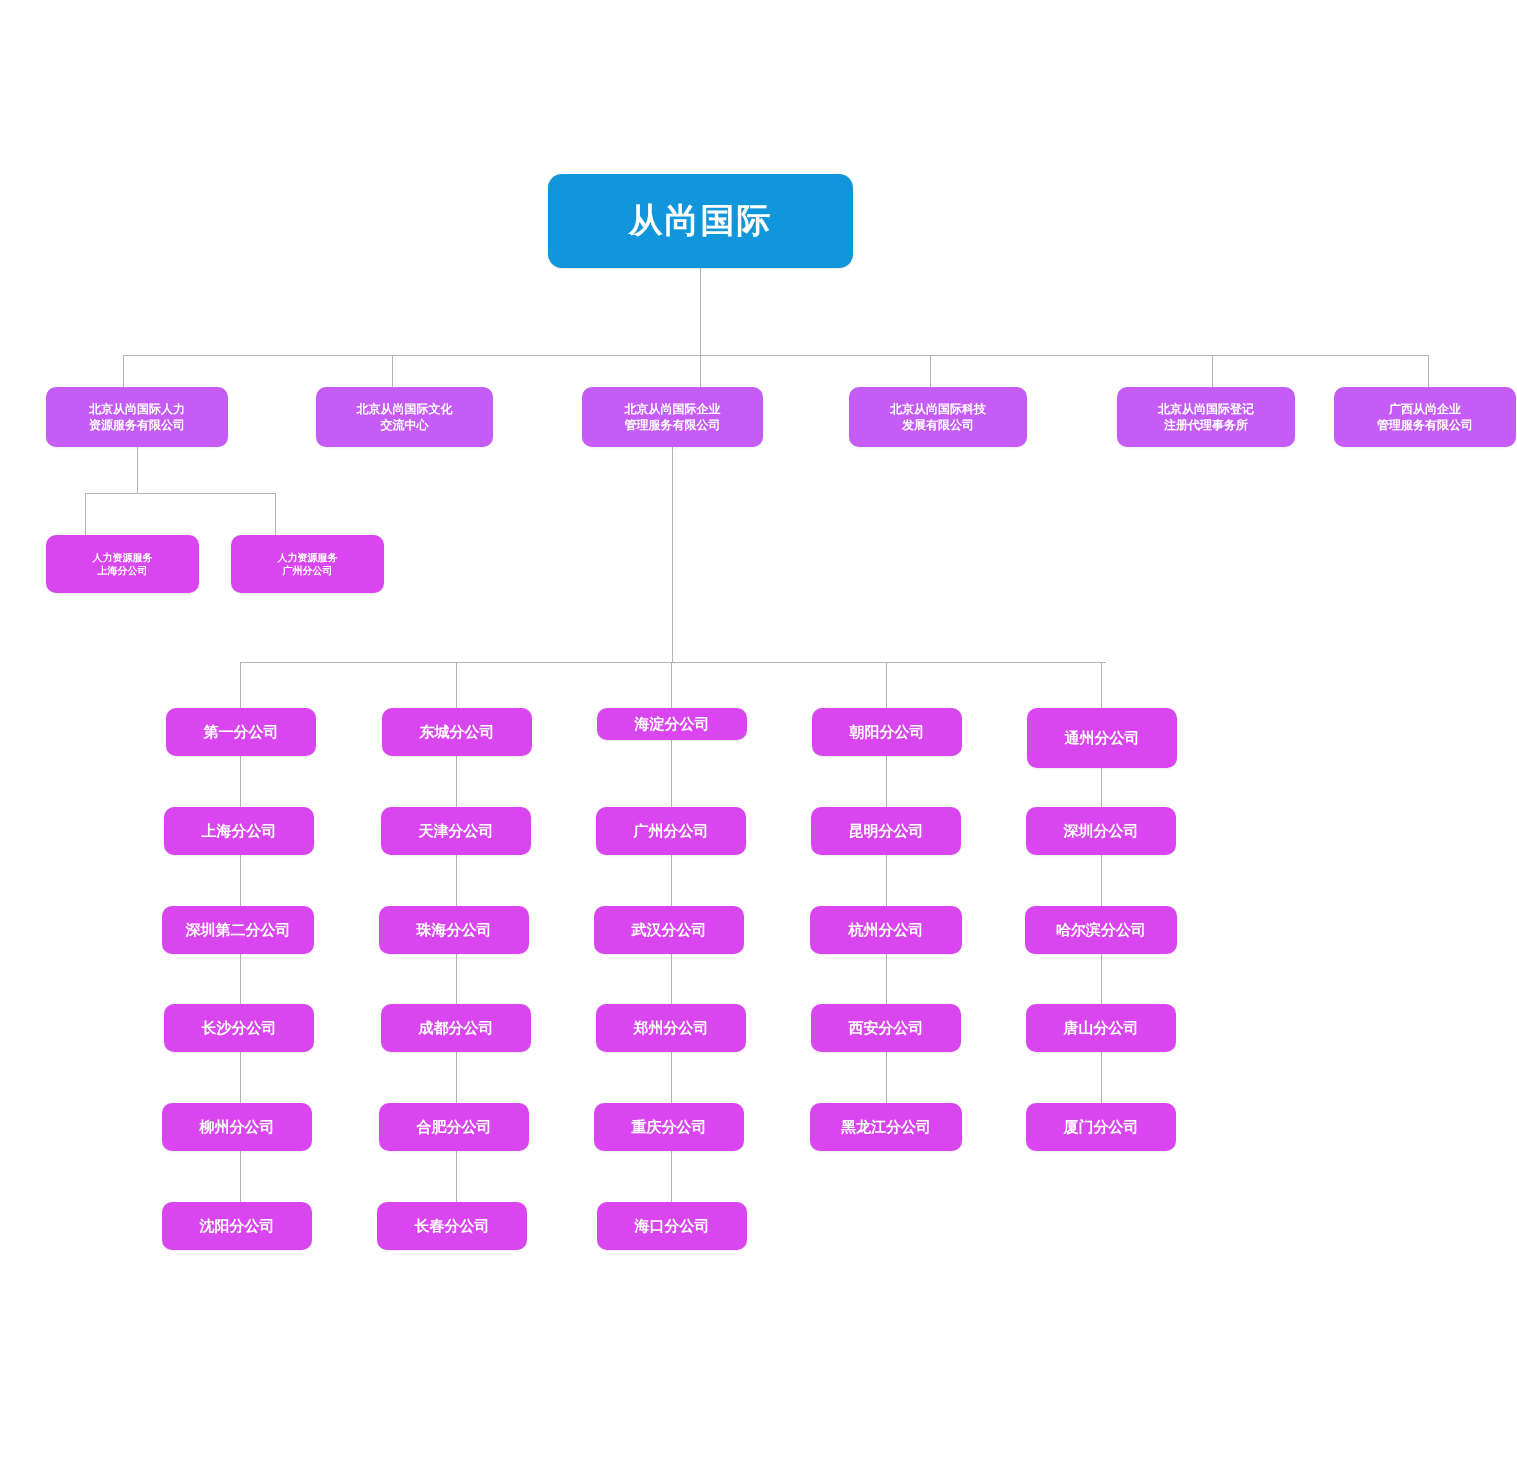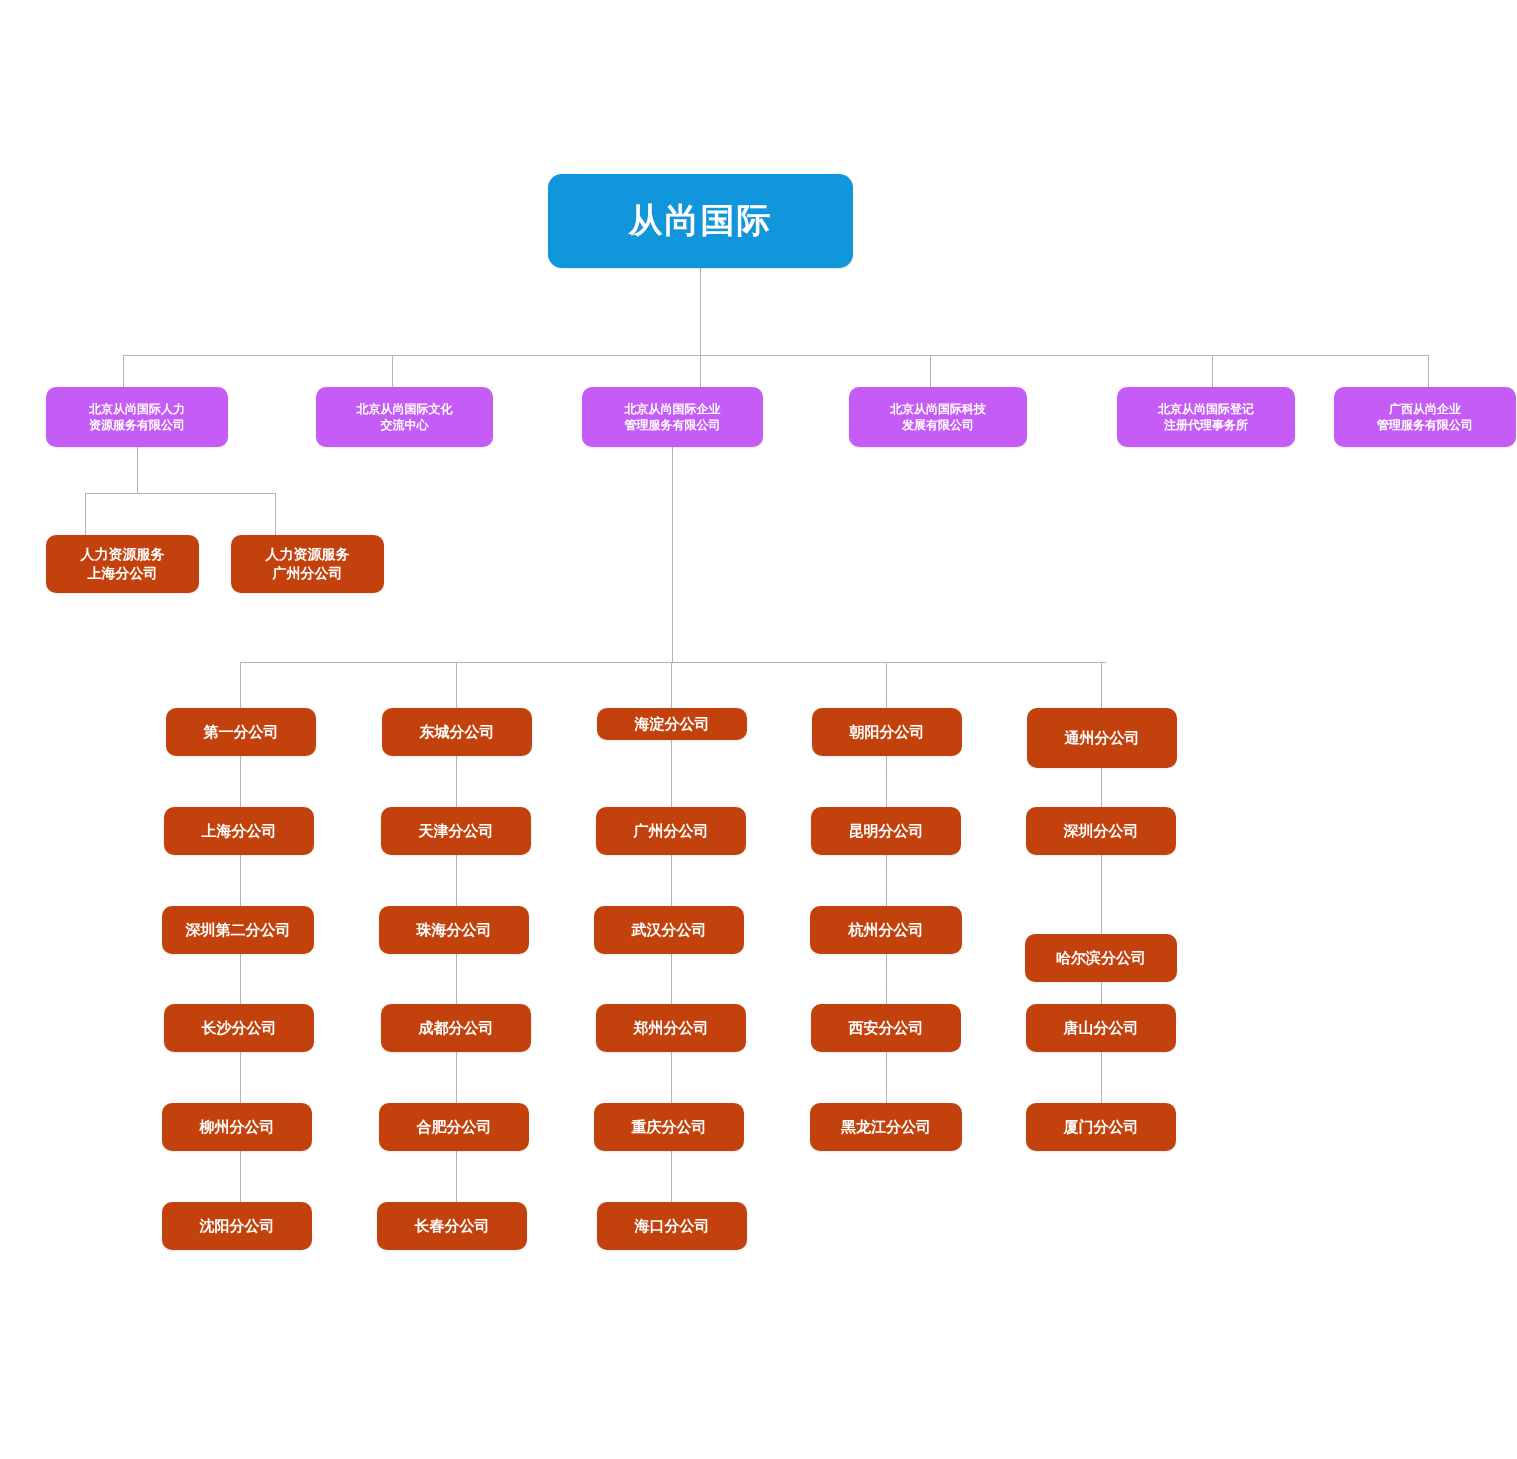--- a/index.html
+++ b/index.html
@@ -49,26 +49,26 @@
     font-size: 34px;
     letter-spacing: 2px;
     box-shadow: 0 1px 2px rgba(0,0,0,0.10);
   }
   .node-div {
     background: #c45cf5;
     font-size: 12px;
     box-shadow: 0 1px 2px rgba(0,0,0,0.08);
   }
   .node-branch-orange {
-    background: #c2410c;
-    font-size: 14px;
+    background: #d946ef;
+    font-size: 10px;
     box-shadow: 0 1px 2px rgba(0,0,0,0.08);
   }
   .node-branch-green {
-    background: #c2410c;
+    background: #d946ef;
     font-size: 15px;
     box-shadow: 0 1px 2px rgba(0,0,0,0.08);
   }
 </style>
 </head>
 <body>
 
 <div id="canvas">
 
   <div class="line v" style="left:700px; top:268px; height:88px;"></div>
@@ -143,17 +143,17 @@
   <div class="node node-branch-green" style="left:597px; top:1202px; width:150px; height:48px;">海口分公司</div>
 
   <div class="node node-branch-green" style="left:812px; top:708px; width:150px; height:48px;text-align:right;">朝阳分公司</div>
   <div class="node node-branch-green" style="left:811px; top:807px; width:150px; height:48px;">昆明分公司</div>
   <div class="node node-branch-green" style="left:810px; top:906px; width:152px; height:48px;">杭州分公司</div>
   <div class="node node-branch-green" style="left:811px; top:1004px; width:150px; height:48px;">西安分公司</div>
   <div class="node node-branch-green" style="left:810px; top:1103px; width:152px; height:48px;">黑龙江分公司</div>
 
   <div class="node node-branch-green" style="left:1027px; top:708px; width:150px; height:60px;">通州分公司</div>
   <div class="node node-branch-green" style="left:1026px; top:807px; width:150px; height:48px;">深圳分公司</div>
-  <div class="node node-branch-green" style="left:1025px; top:906px; width:152px; height:48px;margin-top:28px;">哈尔滨分公司</div>
+  <div class="node node-branch-green" style="left:1025px; top:906px; width:152px; height:48px;">哈尔滨分公司</div>
   <div class="node node-branch-green" style="left:1026px; top:1004px; width:150px; height:48px;">唐山分公司</div>
   <div class="node node-branch-green" style="left:1026px; top:1103px; width:150px; height:48px;">厦门分公司</div>
 
 </div>
 
 </body></html>

